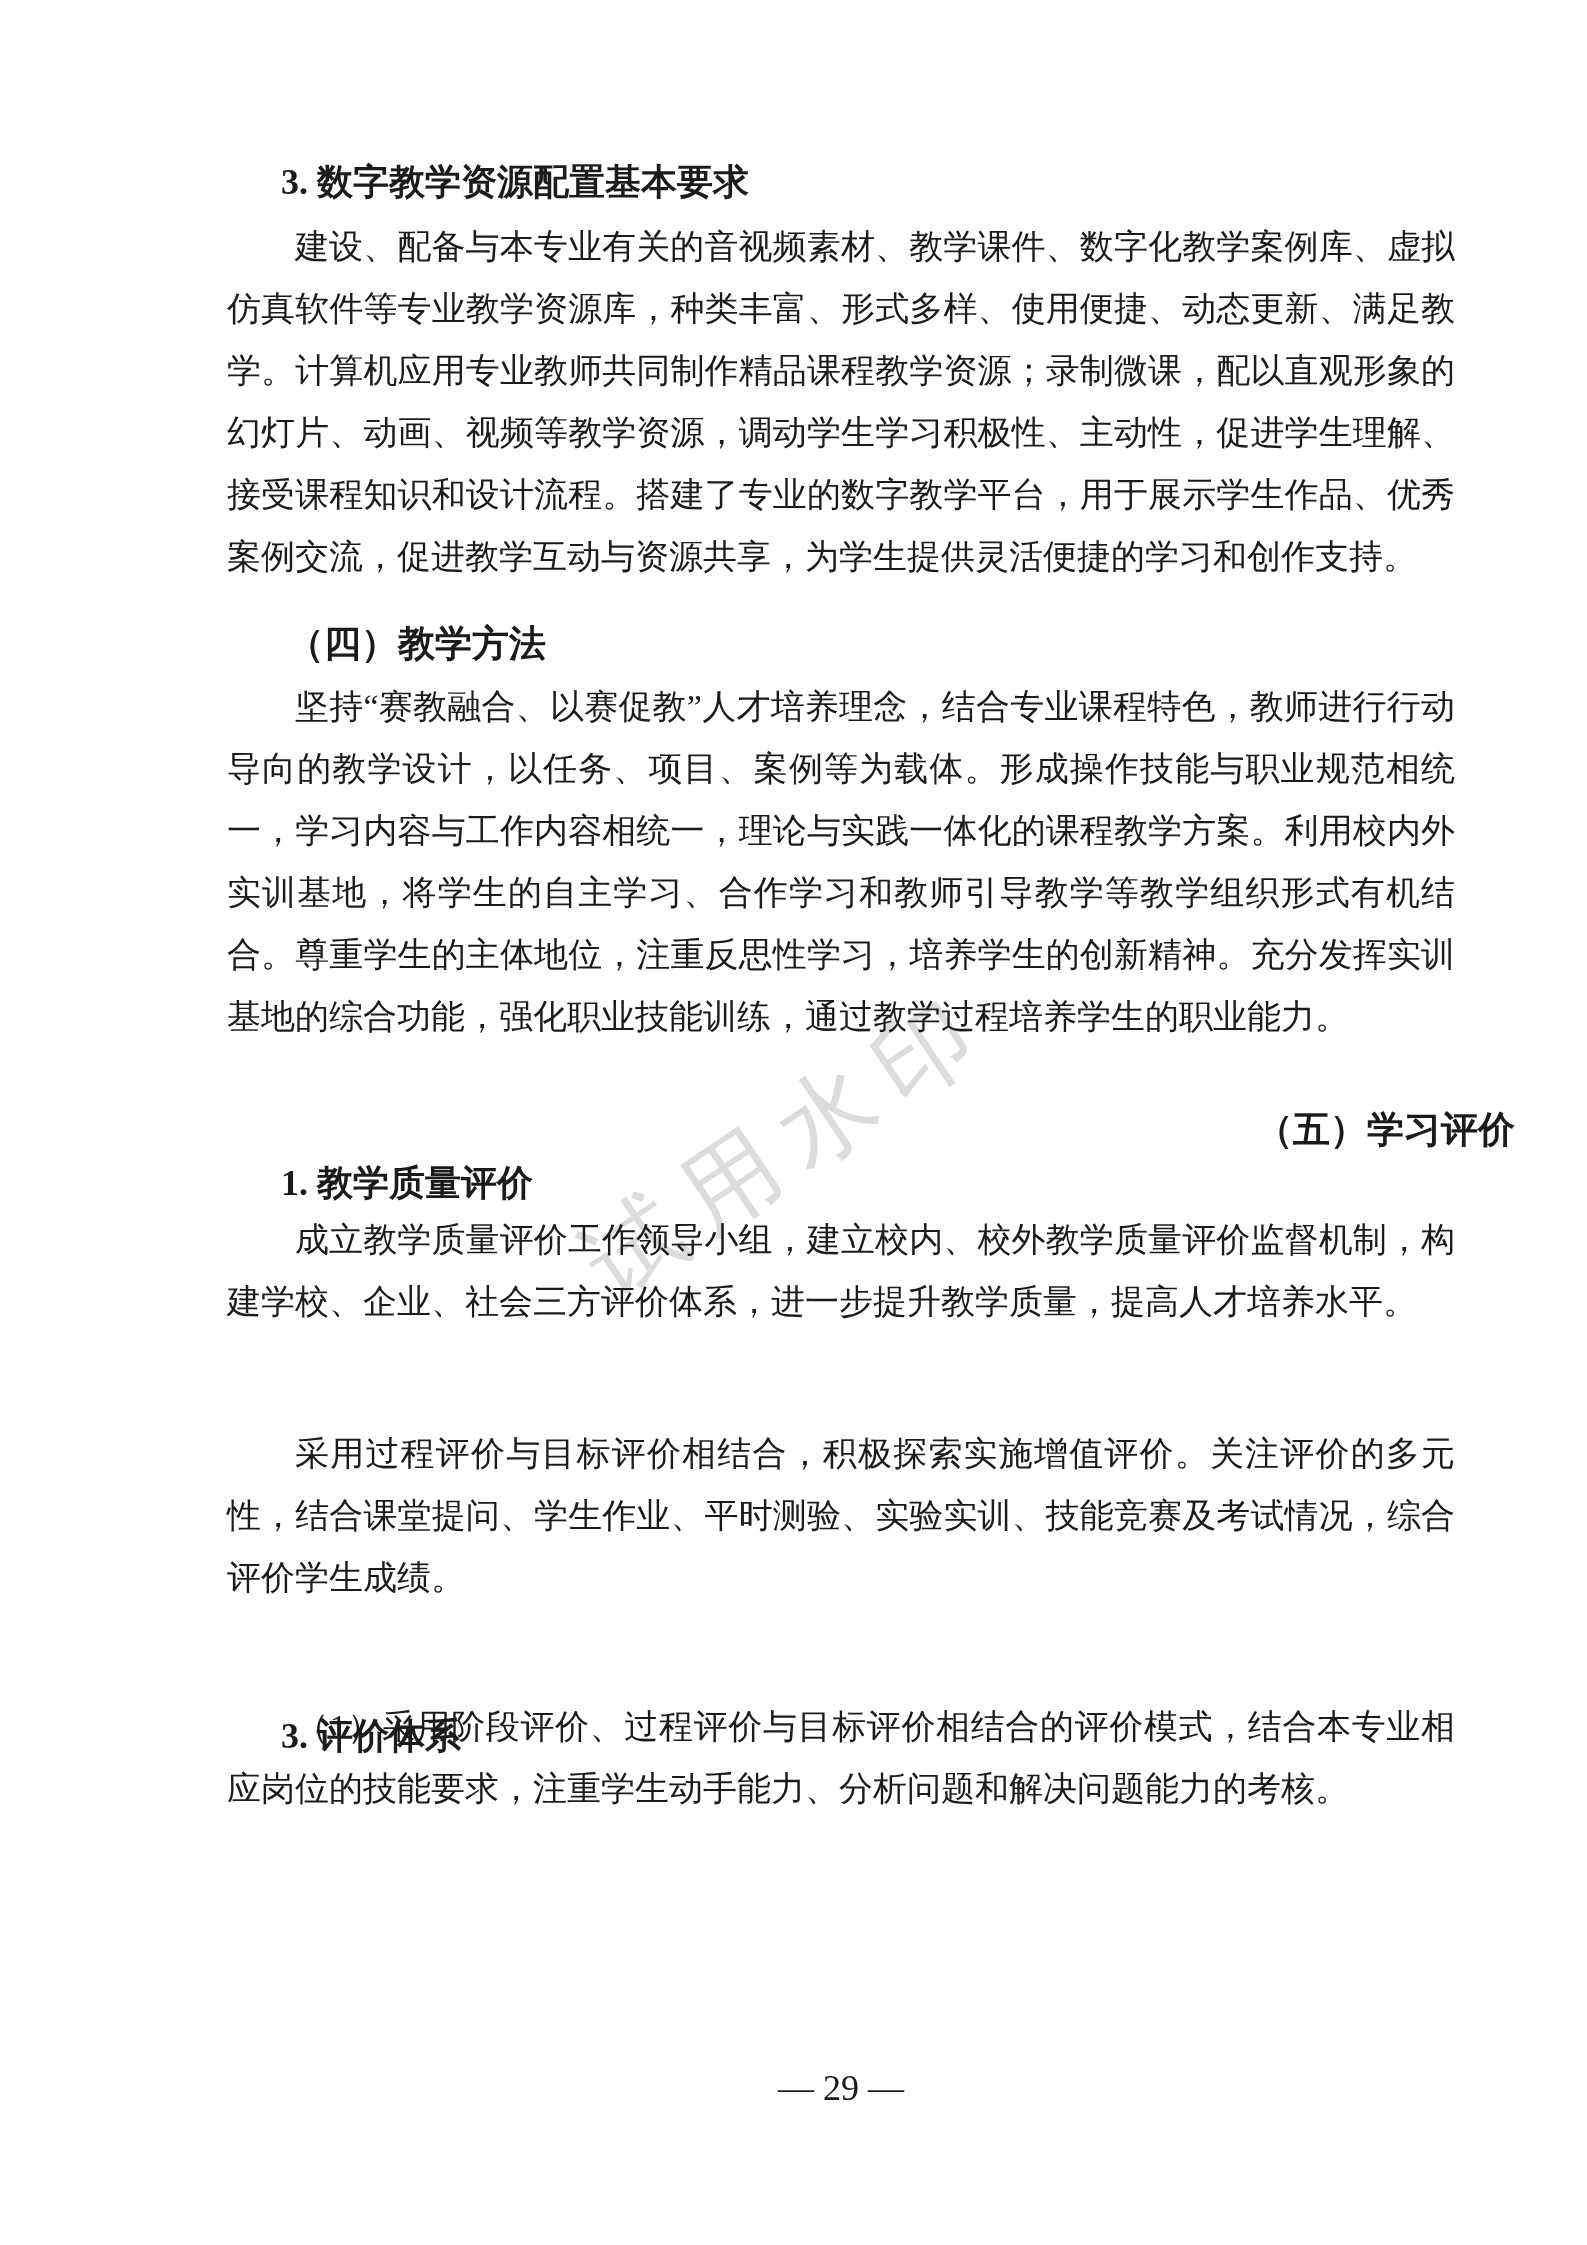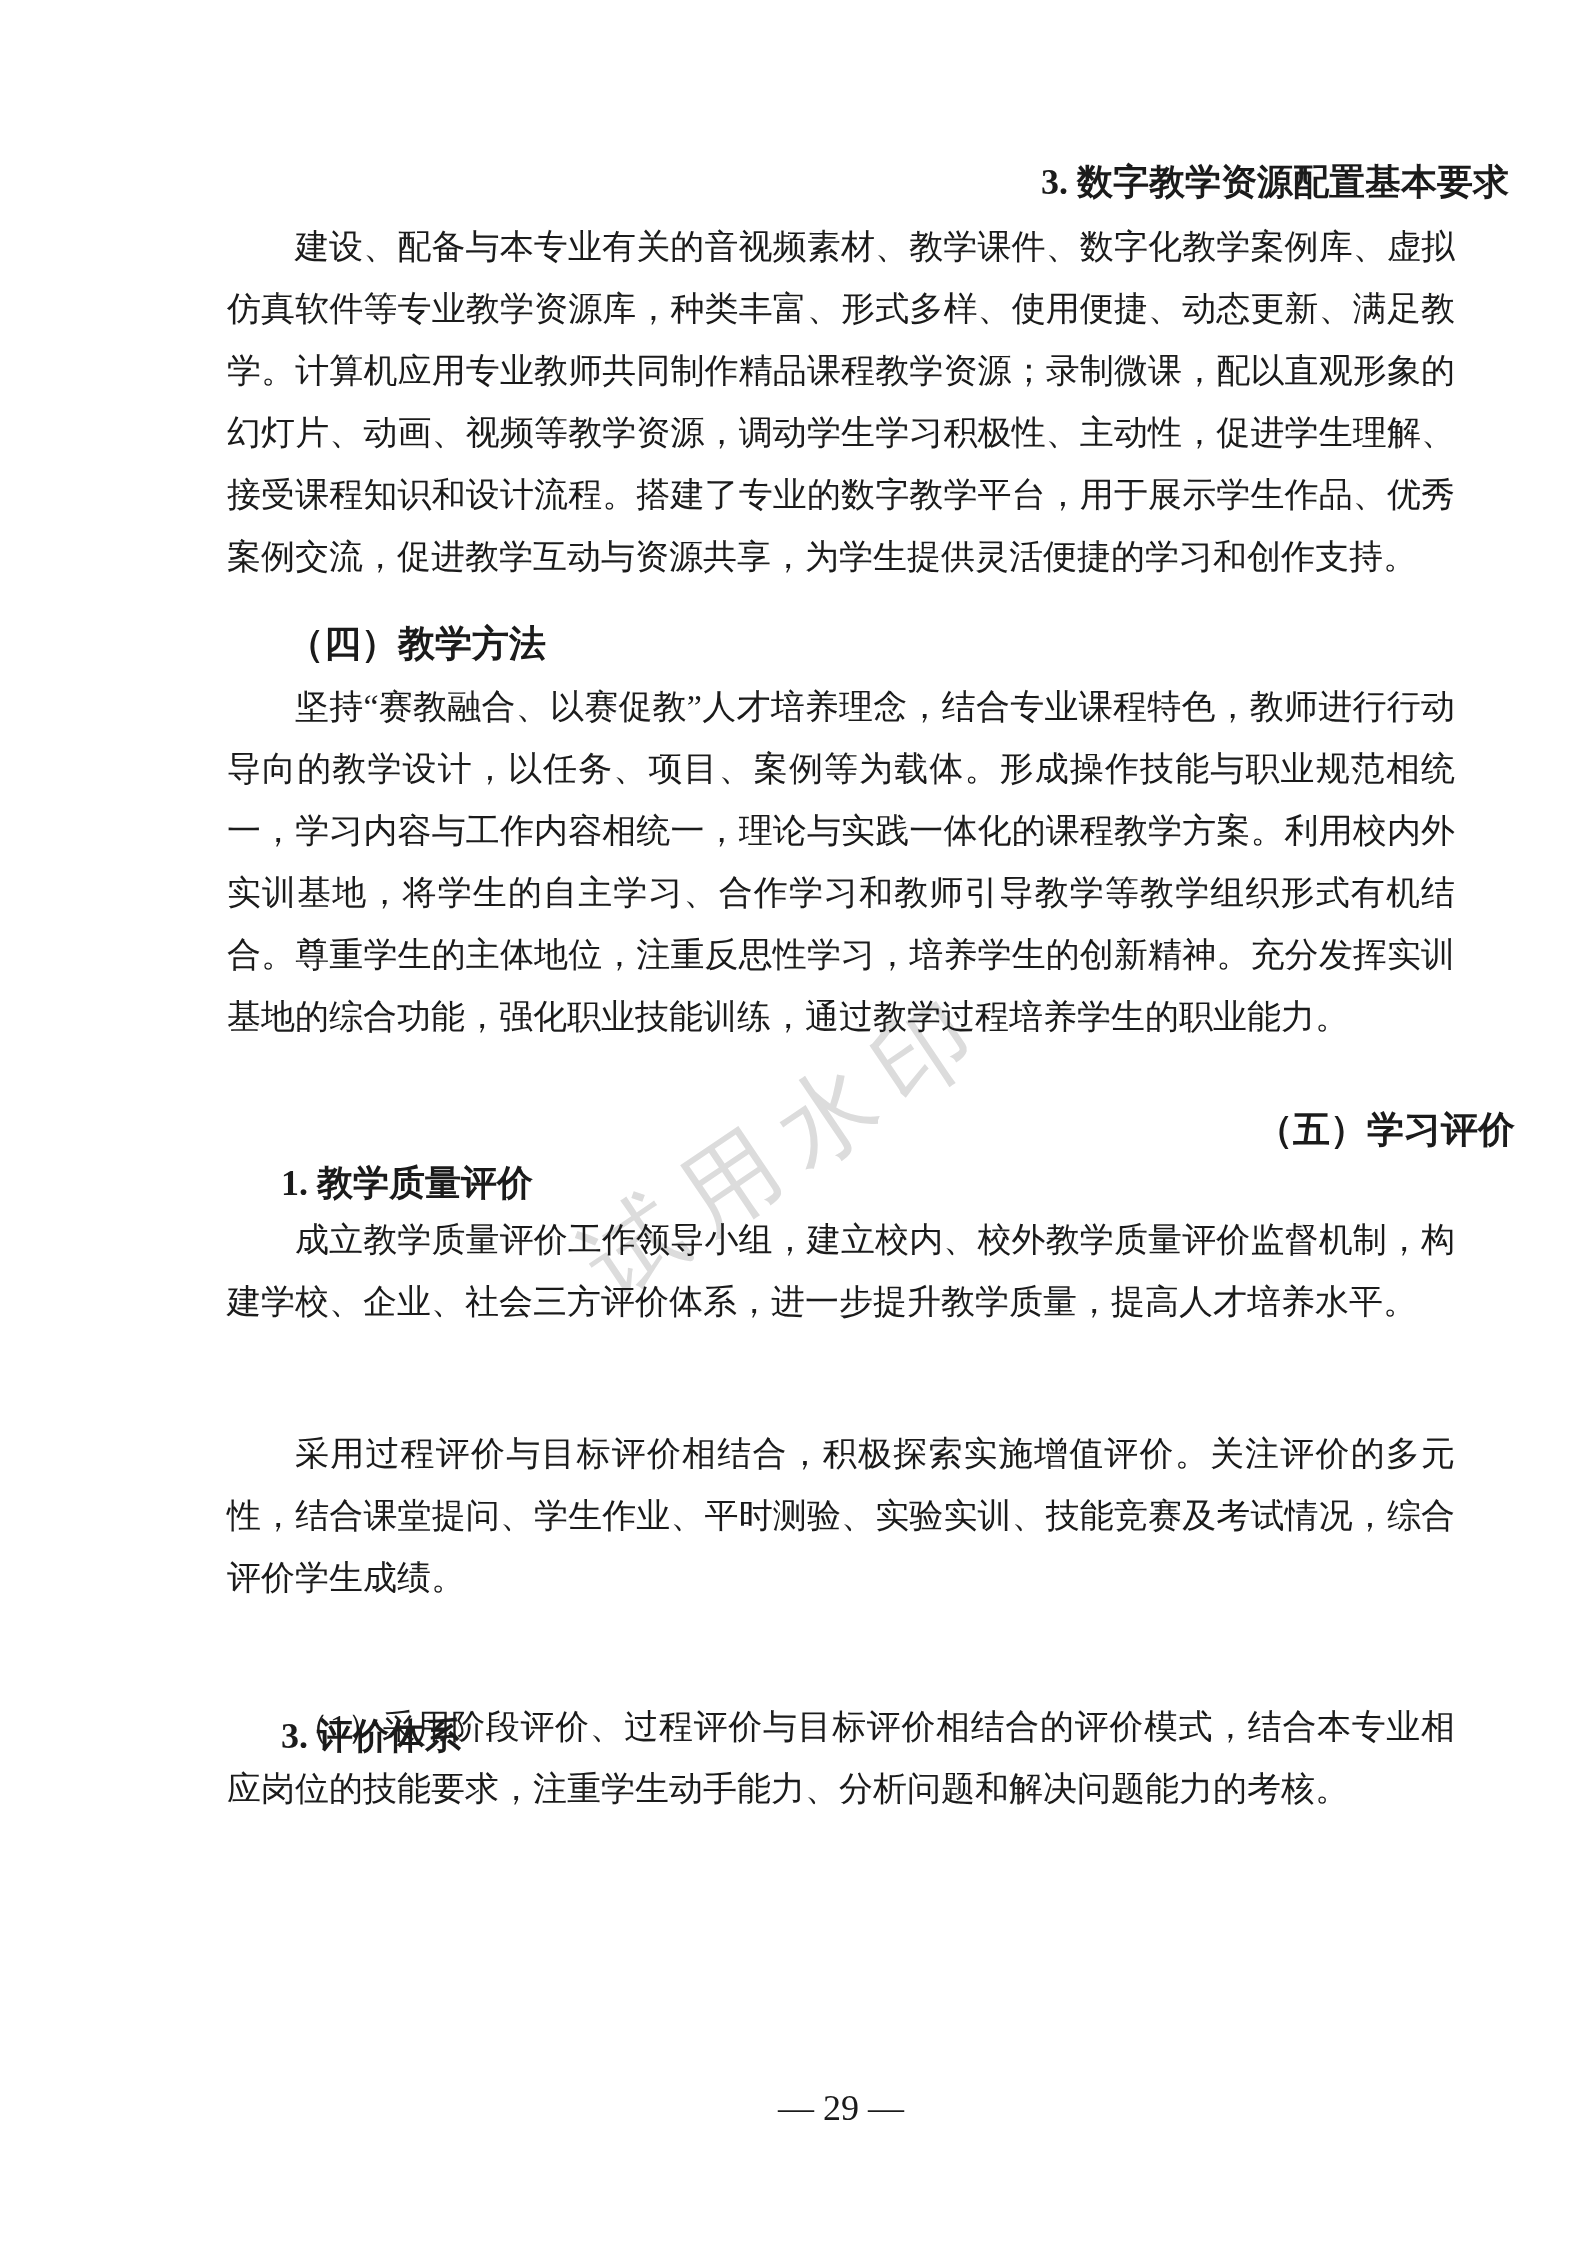--- a/index.html
+++ b/index.html
@@ -57,24 +57,23 @@
   }
   .footer {
     position: absolute;
     left: 227px;
     width: 1228px;
     top: 2066px;
     text-align: center;
     font-size: 36px;
     line-height: 44px;
     z-index: 1;
-    margin-top: 20px;
   }
   
-  .pos-h3-1   { top: 158px; text-align: right; }
+  .pos-h3-1   { top: 158px; }
   .pos-p1     { top: 216px; }
   .pos-h2-4   { top: 620px; }
   .pos-p2     { top: 676px; }
   .pos-h2-5   { top: 1106px; text-align: right; }
   .pos-h3-tq  { top: 1159px; }
   .pos-p3     { top: 1209px; }
   .pos-h3-ds  { top: 1372px; }
   .pos-p4     { top: 1423px; }
   .pos-h3-px  { top: 1712px; }
   .pos-p5     { top: 1696px; }

